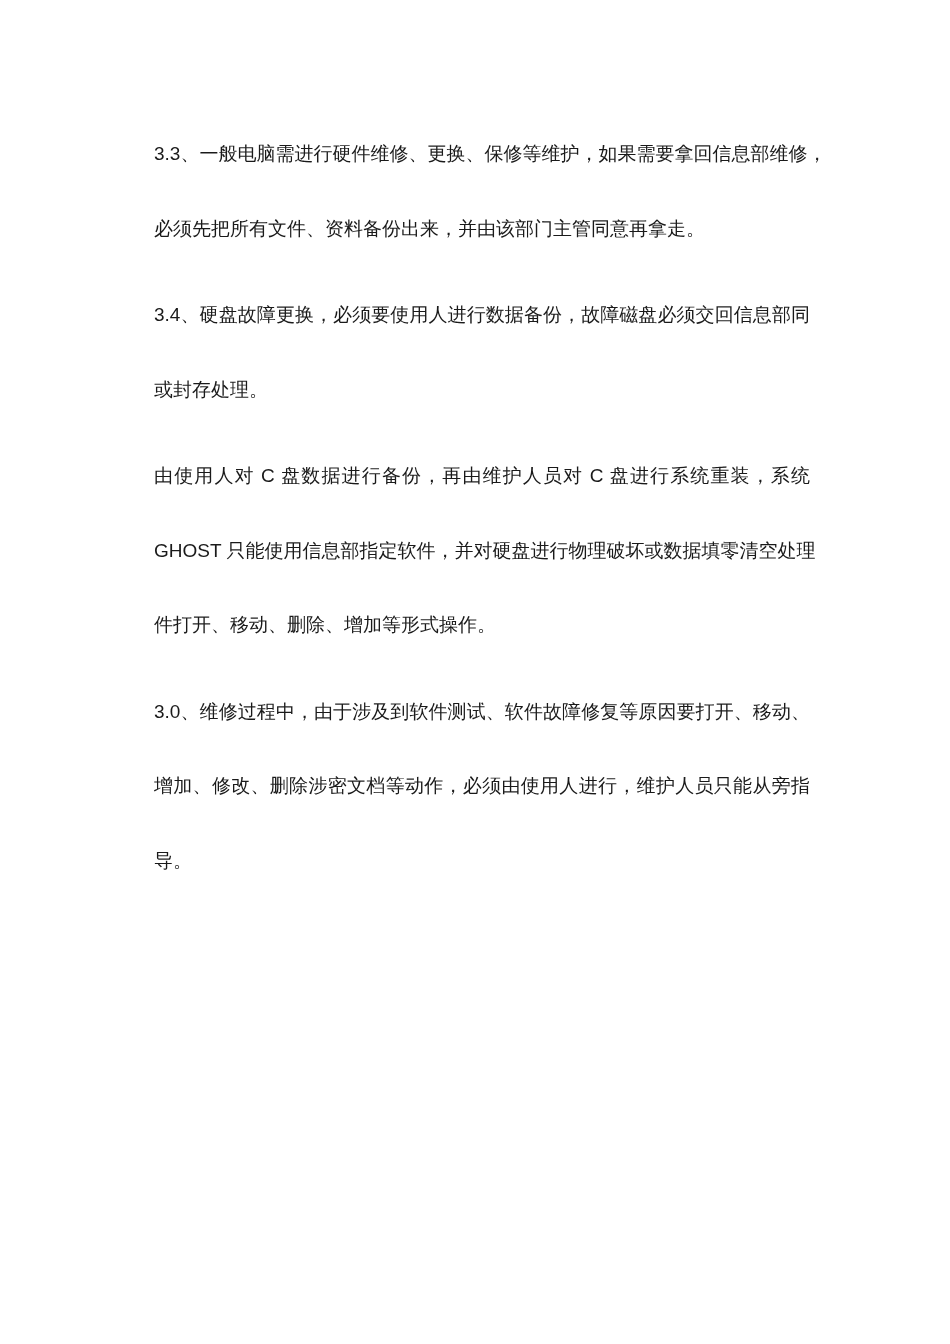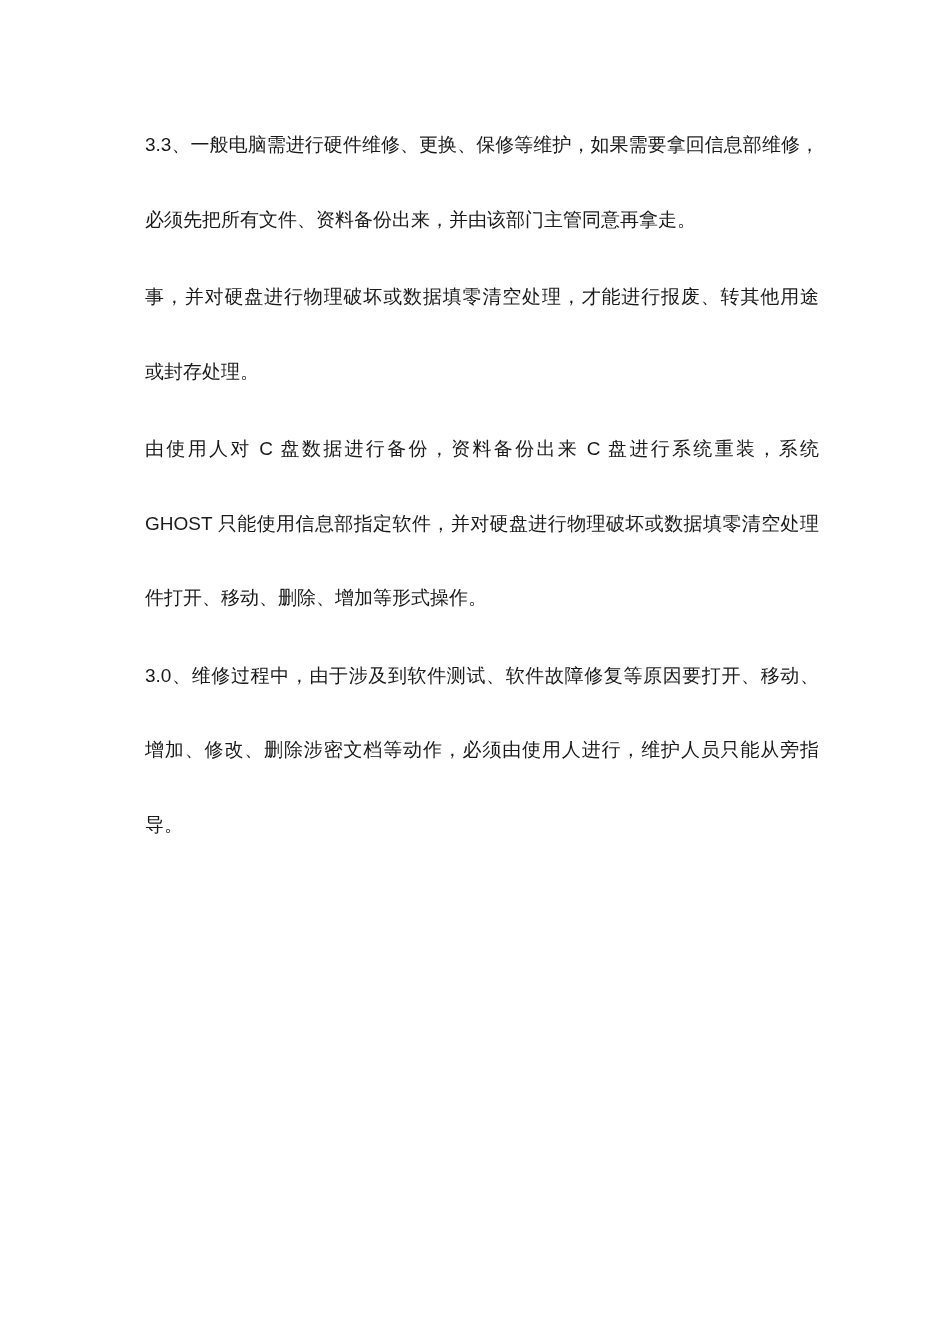--- a/index.html
+++ b/index.html
@@ -15,21 +15,21 @@
     overflow: hidden;
     font-family: "Liberation Sans", sans-serif;
   }
   .text-block {
     position: absolute;
     left: 142px;
     top: 105px;
     width: 680px;
   }
   .para {
-    margin: 3px;
+    margin: 12px;
     padding: 0;
   }
   .line {
     height: 74.5px;
     line-height: 74.5px;
     font-size: 19px;
     color: var(--text-color, #1a1a1a);
     white-space: nowrap;
     text-align: justify;
     text-align-last: justify;
@@ -45,26 +45,26 @@
 
 <div class="page">
   <div class="text-block">
 
     <div class="para">
       <div class="line">3.3、一般电脑需进行硬件维修、更换、保修等维护，如果需要拿回信息部维修，</div>
       <div class="line last">必须先把所有文件、资料备份出来，并由该部门主管同意再拿走。</div>
     </div>
 
     <div class="para">
-      <div class="line">事，并对硬盘进行物理破坏或数据填零清空处理，才能进行报废、转其他用途</div>
+      <div class="line">3.4、硬盘故障更换，必须要使用人进行数据备份，故障磁盘必须交回信息部同</div>
       <div class="line last">或封存处理。</div>
     </div>
 
     <div class="para">
-      <div class="line">由使用人对 C 盘数据进行备份，资料备份出来 C 盘进行系统重装，系统</div>
+      <div class="line">由使用人对 C 盘数据进行备份，再由维护人员对 C 盘进行系统重装，系统</div>
       <div class="line">GHOST 只能使用信息部指定软件，并对硬盘进行物理破坏或数据填零清空处理</div>
       <div class="line last">件打开、移动、删除、增加等形式操作。</div>
     </div>
 
     <div class="para">
       <div class="line">3.0、维修过程中，由于涉及到软件测试、软件故障修复等原因要打开、移动、</div>
       <div class="line">增加、修改、删除涉密文档等动作，必须由使用人进行，维护人员只能从旁指</div>
       <div class="line last">导。</div>
     </div>
 

